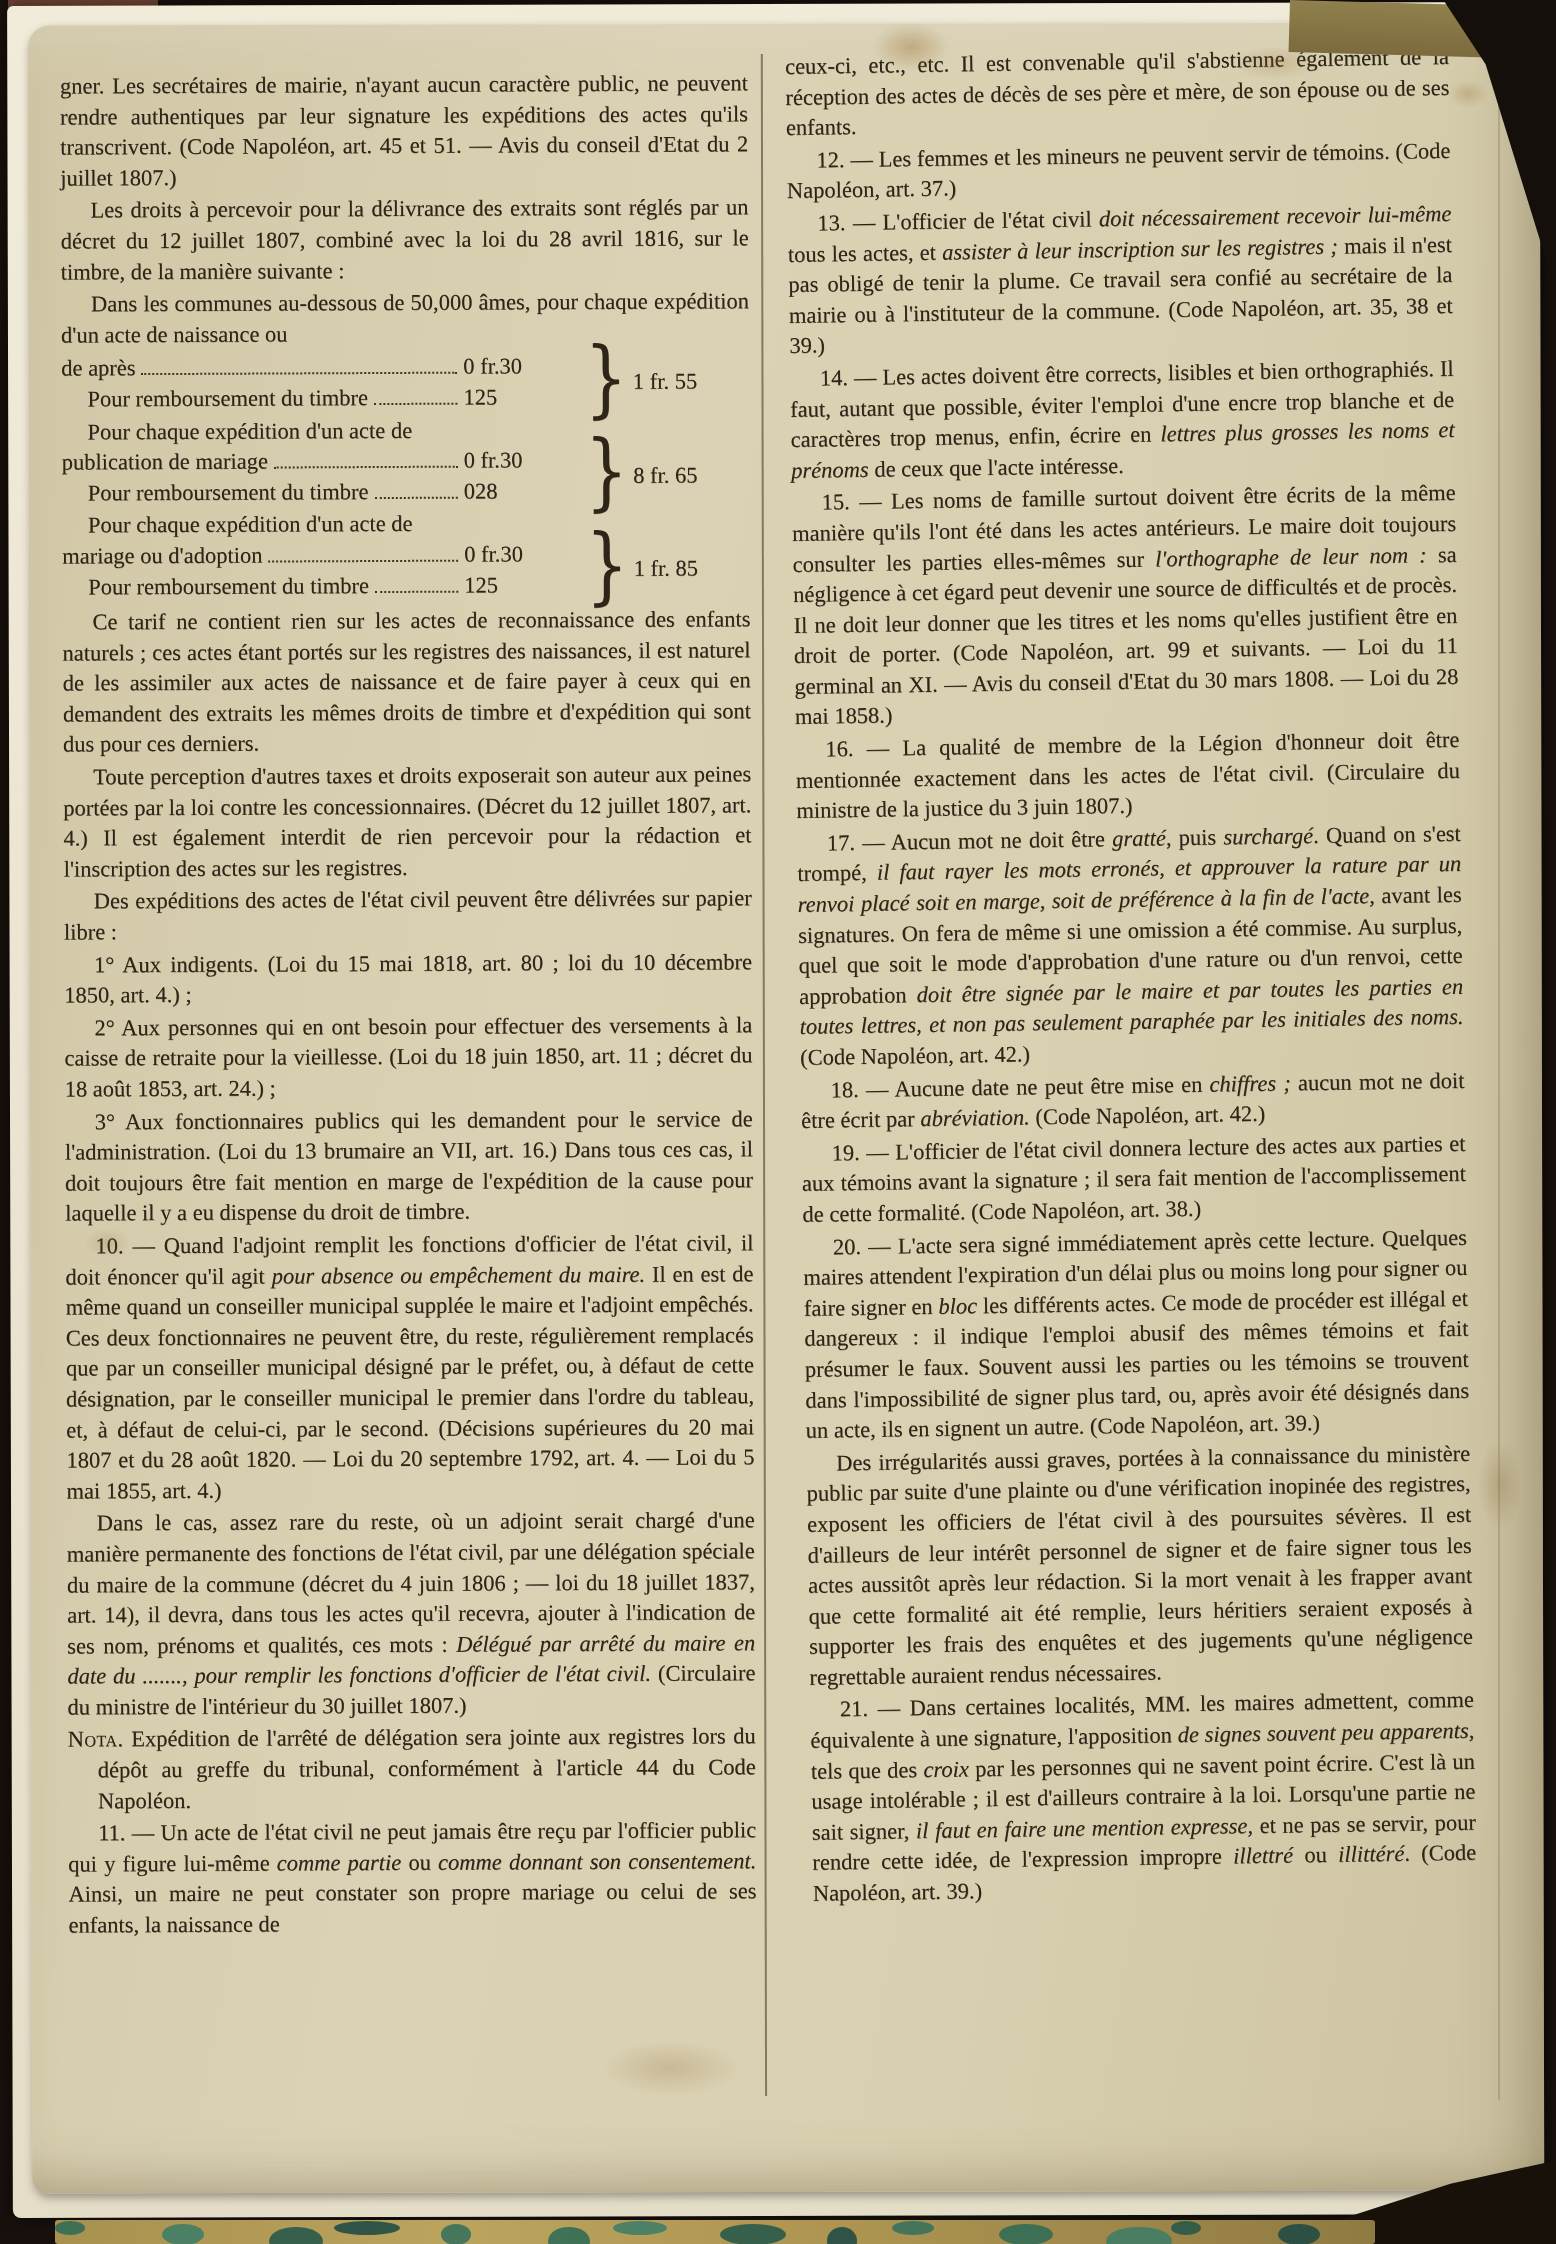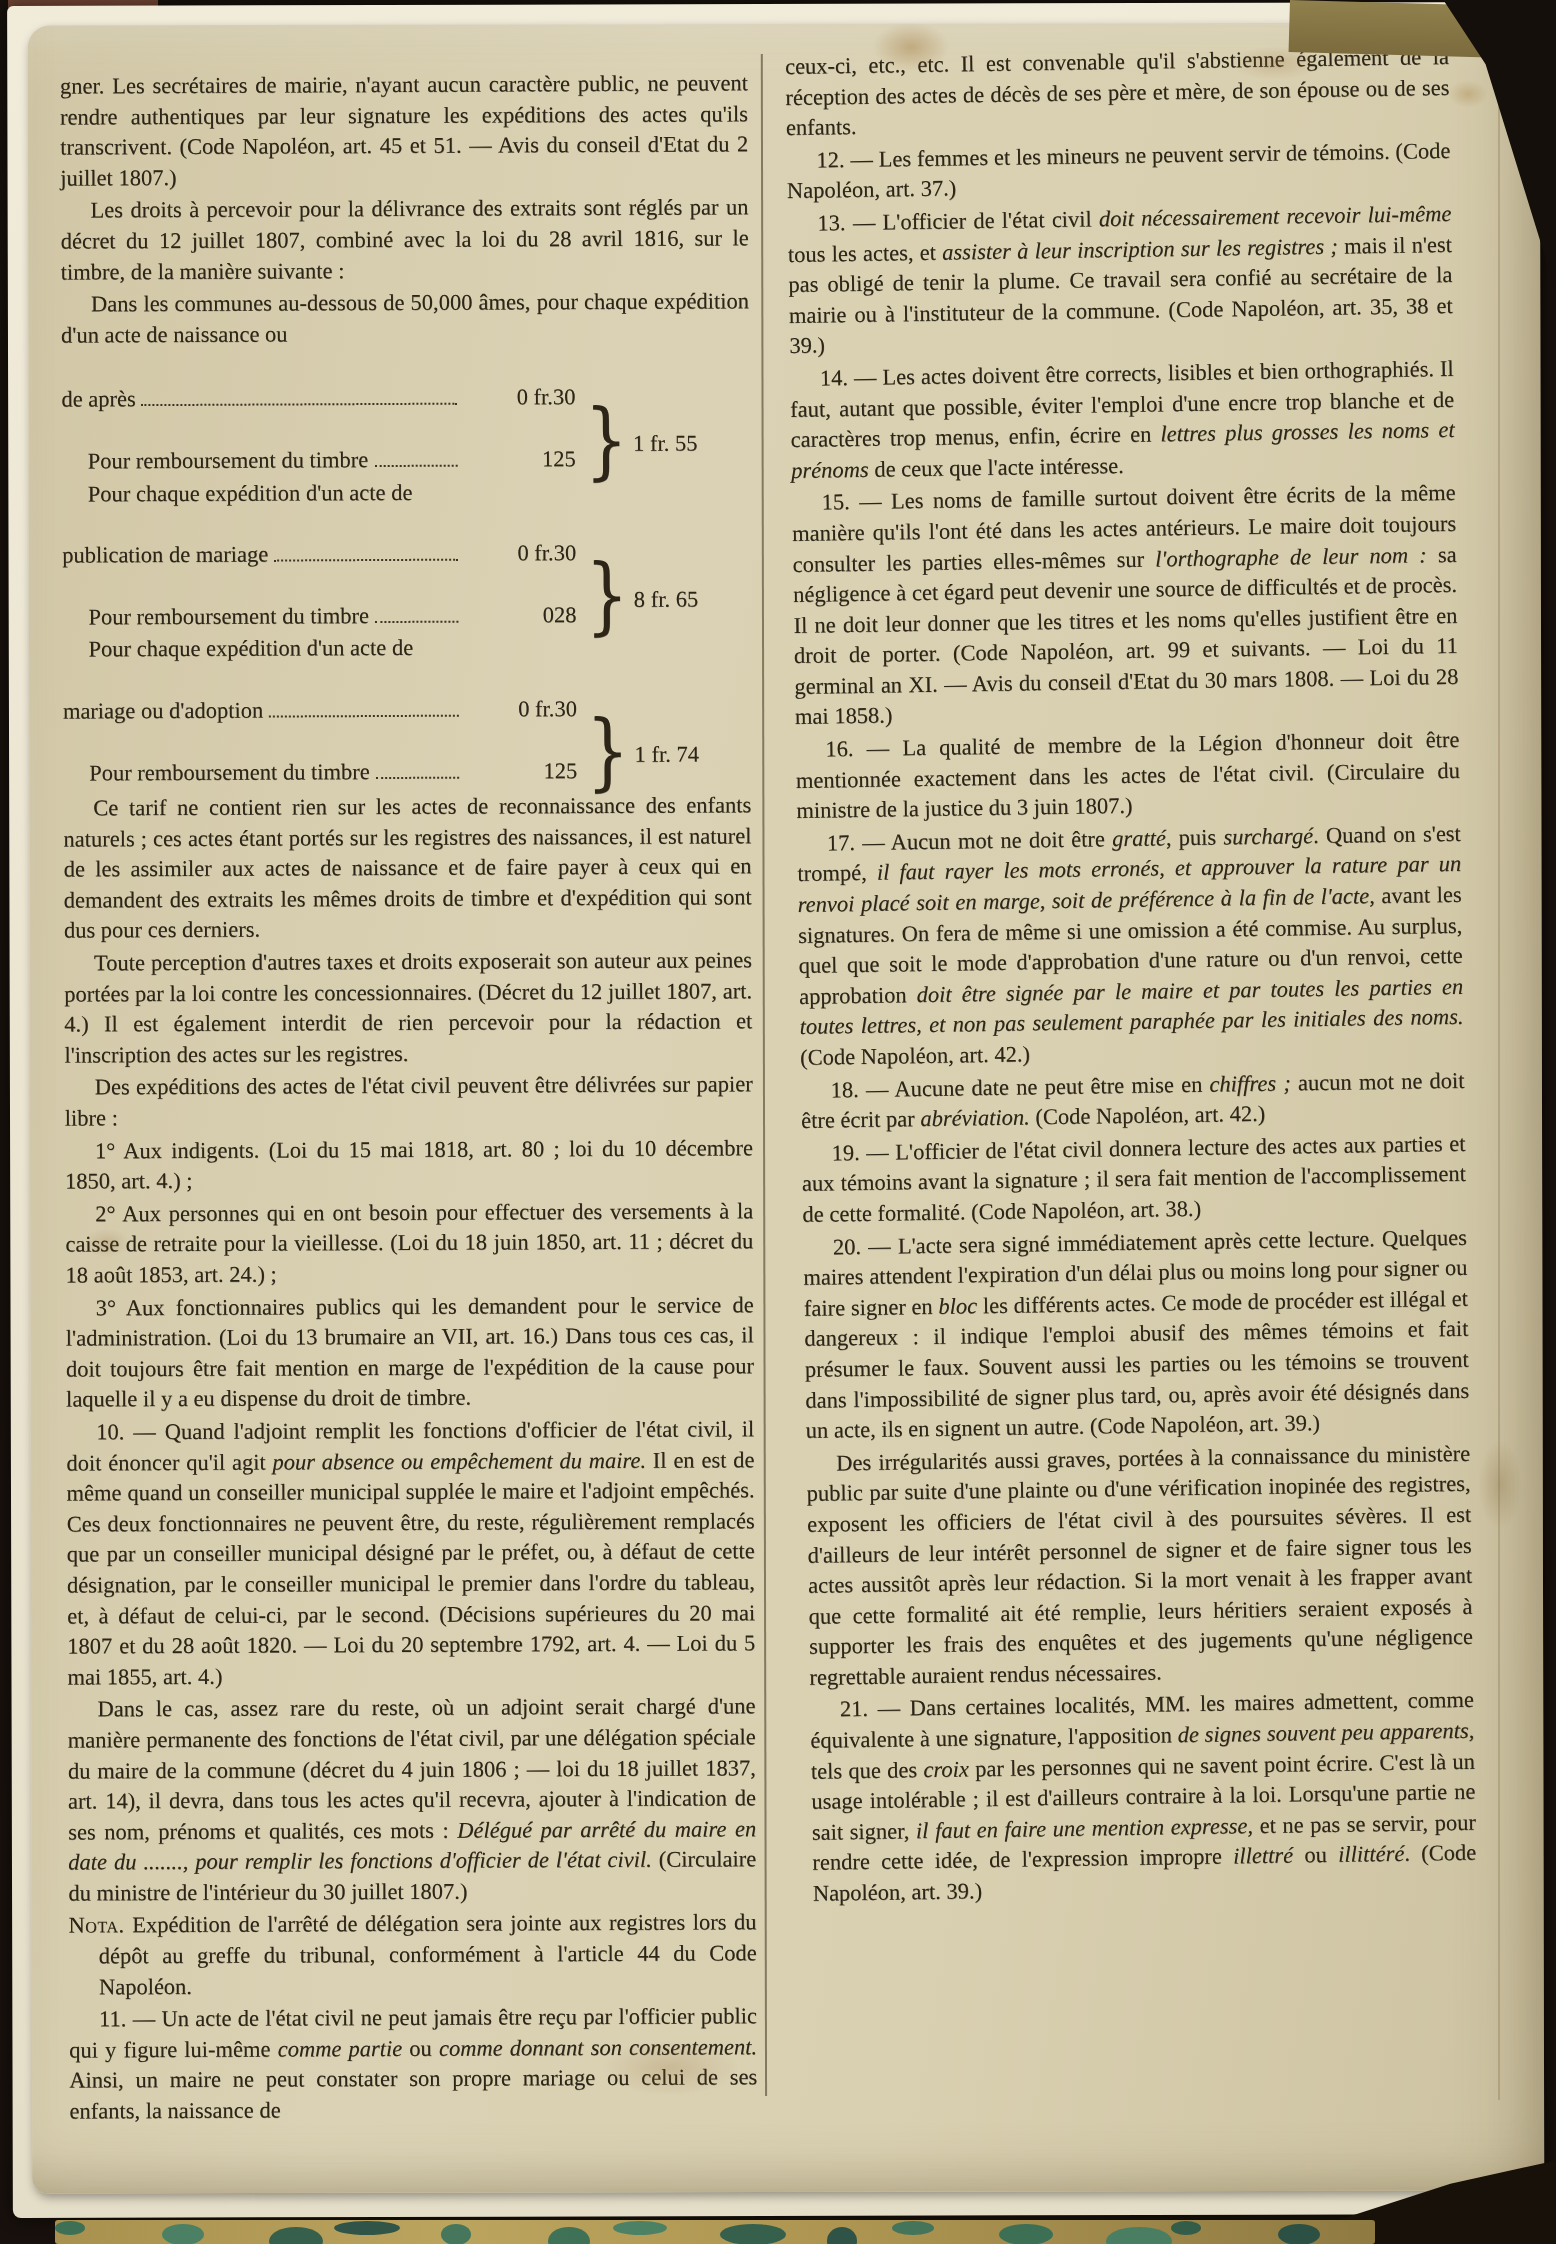--- a/index.html
+++ b/index.html
@@ -48,21 +48,21 @@
   .it{font-style:italic;}
   .sc{font-variant:small-caps;letter-spacing:.5px;}
 
   .tariff{margin:3px 0 5px;}
   .t-group{display:flex;margin-top:2px;}
   .t-rows{flex:0 0 514px;}
   .t-intro{text-indent:26px;}
   .t-row{display:flex;align-items:baseline;}
   .t-row.ind .t-label{padding-left:26px;}
   .t-dots{flex:1;border-bottom:2.4px dotted #3c3322;margin:0 6px 7px 6px;min-width:18px;}
-  .t-price{flex:0 0 112px;display:flex;justify-content:flex-end;margin-top:31px;}
+  .t-price{flex:0 0 112px;display:flex;justify-content:flex-start;}
   .t-right{display:flex;align-items:center;height:61px;align-self:flex-end;margin-left:4px;}
   .t-brace{font-family:"DejaVu Serif",serif;font-size:84px;line-height:61px;transform:scaleX(.8);margin-top:-8px;}
   .t-total{white-space:nowrap;}
 
   .stain{position:absolute;border-radius:50%;pointer-events:none;}
   .stain.s1{left:872px;top:22px;width:78px;height:50px;background:radial-gradient(ellipse,rgba(150,105,40,.38),rgba(150,105,40,0) 70%);}
   .stain.s2{left:1448px;top:80px;width:40px;height:28px;background:radial-gradient(ellipse,rgba(160,120,50,.32),rgba(160,120,50,0) 70%);}
   .stain.s3{left:600px;top:2040px;width:140px;height:56px;background:radial-gradient(ellipse,rgba(140,100,45,.22),rgba(140,100,45,0) 70%);}
   .stain.s4{left:84px;top:1228px;width:46px;height:30px;background:radial-gradient(ellipse,rgba(130,95,45,.20),rgba(130,95,45,0) 70%);}
   .stain.s5{left:1478px;top:1440px;width:44px;height:90px;background:radial-gradient(ellipse,rgba(120,90,40,.26),rgba(120,90,40,0) 70%);}
@@ -168,21 +168,21 @@
               <span class="t-label">Pour remboursement du timbre</span>
               <span class="t-dots"></span>
               <span class="t-price">
                 <span class="t-fr">1</span>
                 <span class="t-c">25</span>
               </span>
             </div>
           </div>
           <div class="t-right">
             <span class="t-brace">}</span>
-            <span class="t-total">1 fr. 74</span>
+            <span class="t-total">1 fr. 85</span>
           </div>
         </div>
       </div>
       <p class="para indent"><span>Ce tarif ne contient rien sur les actes de reconnaissance des enfants naturels ; ces actes étant portés sur les registres des naissances, il est naturel de les assimiler aux actes de naissance et de faire payer à ceux qui en demandent des extraits les mêmes droits de timbre et d'expédition qui sont dus pour ces derniers.</span></p>
       <p class="para indent"><span>Toute perception d'autres taxes et droits exposerait son auteur aux peines portées par la loi contre les concessionnaires. (Décret du 12 juillet 1807, art. 4.) Il est également interdit de rien percevoir pour la rédaction et l'inscription des actes sur les registres.</span></p>
       <p class="para indent"><span>Des expéditions des actes de l'état civil peuvent être délivrées sur papier libre :</span></p>
       <p class="para indent"><span>1° Aux indigents. (Loi du 15 mai 1818, art. 80 ; loi du 10 décembre 1850, art. 4.) ;</span></p>
       <p class="para indent"><span>2° Aux personnes qui en ont besoin pour effectuer des versements à la caisse de retraite pour la vieillesse. (Loi du 18 juin 1850, art. 11 ; décret du 18 août 1853, art. 24.) ;</span></p>
       <p class="para indent"><span>3° Aux fonctionnaires publics qui les demandent pour le service de l'administration. (Loi du 13 brumaire an VII, art. 16.) Dans tous ces cas, il doit toujours être fait mention en marge de l'expédition de la cause pour laquelle il y a eu dispense du droit de timbre.</span></p>
       <p class="para indent"><span>10. — Quand l'adjoint remplit les fonctions d'officier de l'état civil, il doit énoncer qu'il agit </span><span class="it">pour absence ou empêchement du maire.</span><span> Il en est de même quand un conseiller municipal supplée le maire et l'adjoint empêchés. Ces deux fonctionnaires ne peuvent être, du reste, régulièrement remplacés que par un conseiller municipal désigné par le préfet, ou, à défaut de cette désignation, par le conseiller municipal le premier dans l'ordre du tableau, et, à défaut de celui-ci, par le second. (Décisions supérieures du 20 mai 1807 et du 28 août 1820. — Loi du 20 septembre 1792, art. 4. — Loi du 5 mai 1855, art. 4.)</span></p>

